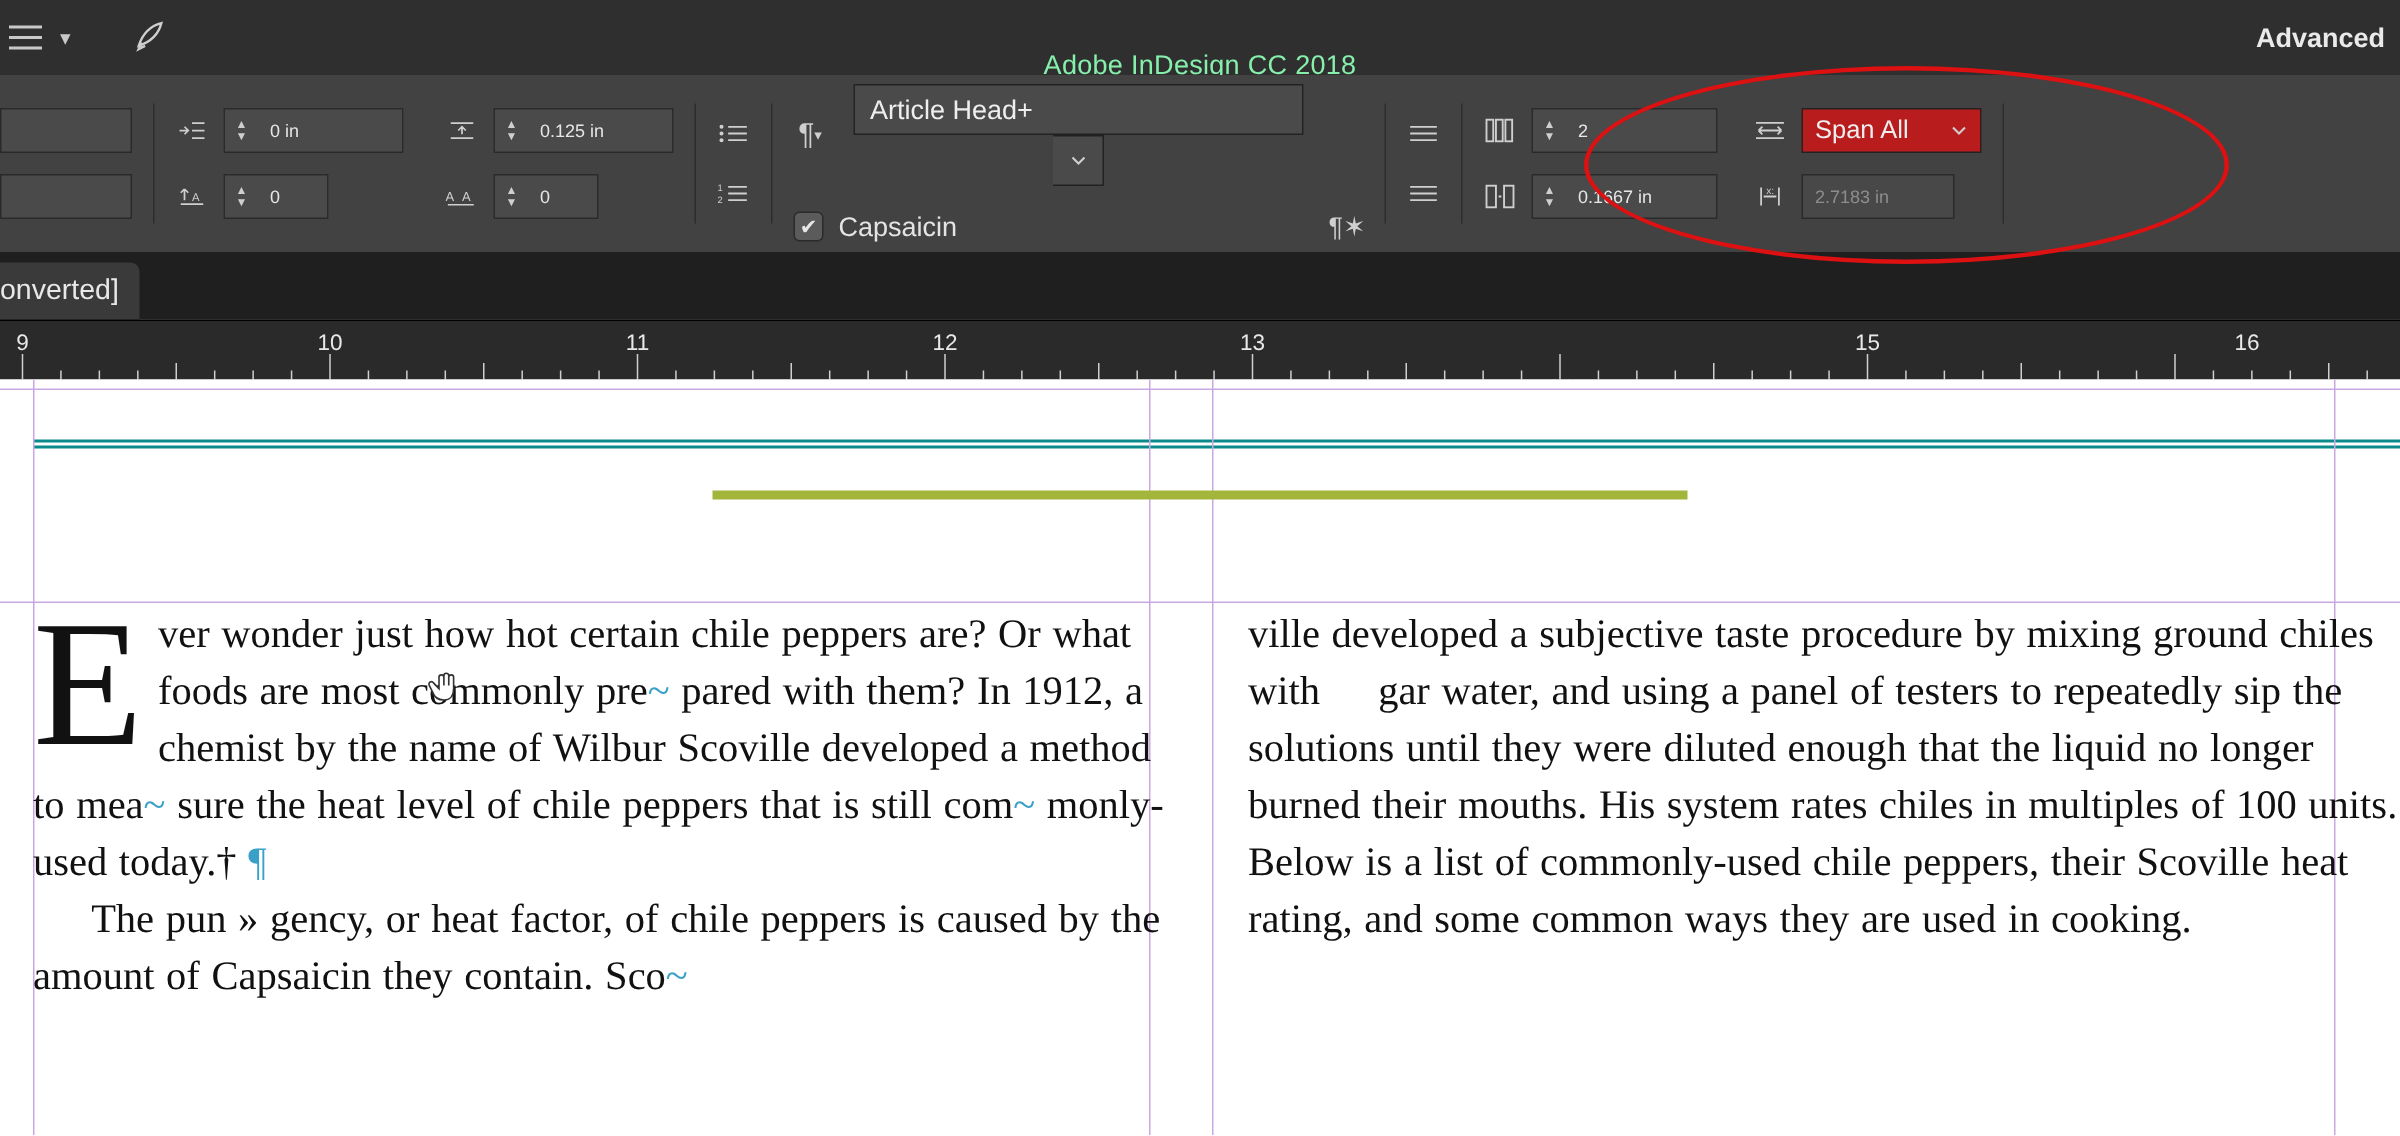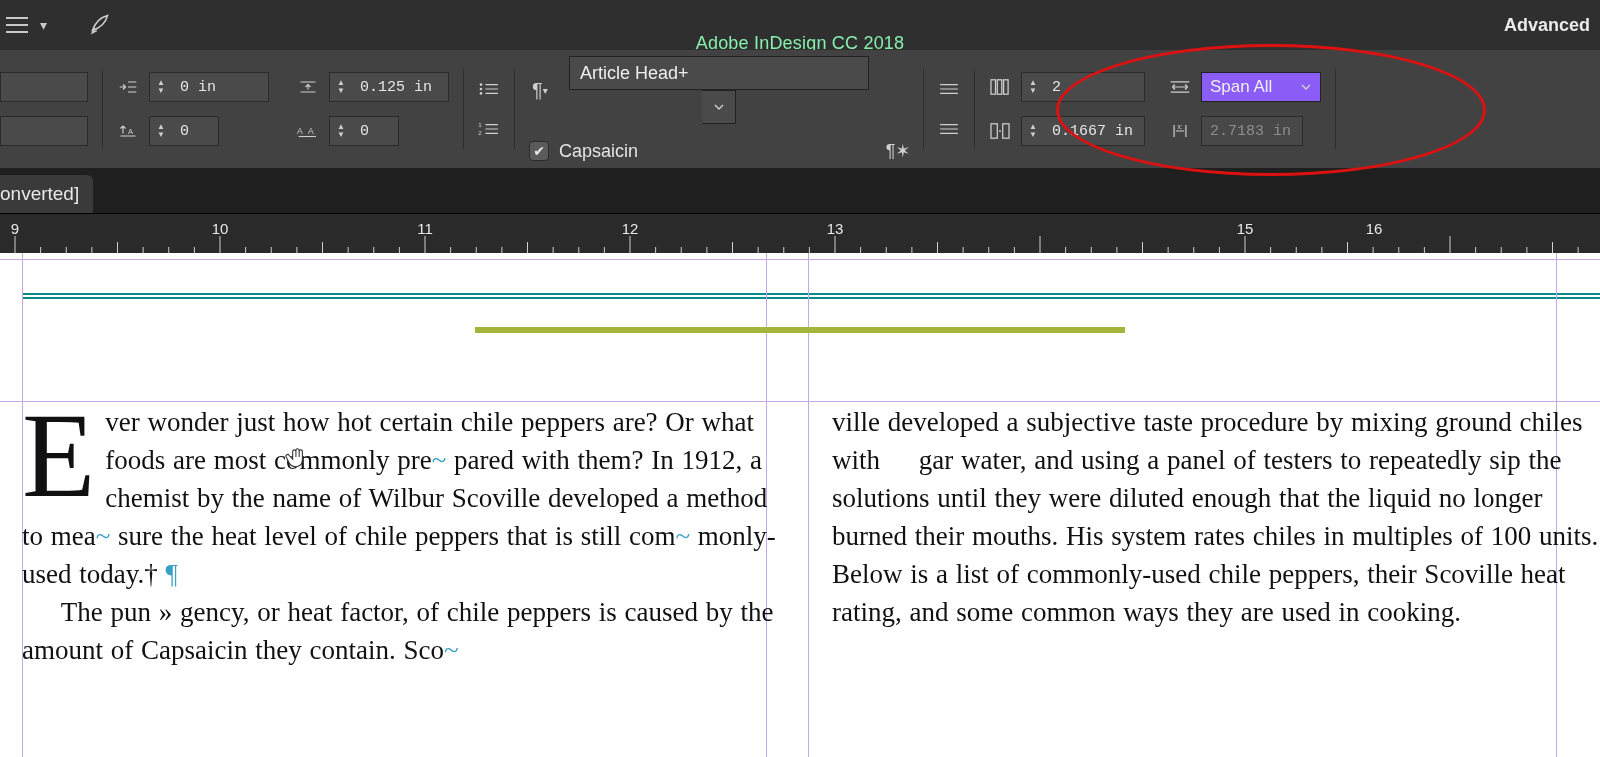--- a/index.html
+++ b/index.html
@@ -20,32 +20,32 @@
 
   
   .controlbar { background:#424242; height:118px; display:flex; align-items:center; padding:0; color:#d8d8d8; font-size:16px; position:relative; }
   .sep { width:1px; height:80px; background:#2d2d2d; }
   .cluster { display:flex; flex-direction:column; gap:14px; padding:0 14px; justify-content:center; height:100%; }
   .row { display:flex; align-items:center; gap:10px; }
   .ctl-icon { width:22px; height:22px; display:flex; align-items:center; justify-content:center; color:#cfcfcf; font-size:16px; }
   .numfield { display:flex; align-items:center; background:#4a4a4a; border:1px solid #2a2a2a; height:30px; }
   .stepper { width:22px; height:28px; display:flex; flex-direction:column; justify-content:center; align-items:center; }
   .stepper span { font-size:8px; line-height:8px; color:#cfcfcf; }
-  .numfield input { background:transparent; border:none; color:#e6e6e6; font-size:15px; padding:0 8px; width:86px; outline:none; height:28px;font-family:Liberation Mono, monospace; }
+  .numfield input { background:transparent; border:none; color:#e6e6e6; font-size:12px; padding:0 8px; width:86px; outline:none; height:28px; }
   .numfield.small input { width:46px; }
   .numfield.wide input { width:96px; }
   .numfield.xwide input { width:100px; }
   .numfield.disabled { background:#484848; }
   .numfield.disabled input { color:#8d8d8d; }
   .style-dd { display:flex; align-items:center;flex-direction:column; }
   .style-dd .fld { background:#4a4a4a; border:1px solid #222; height:34px; width:300px; display:flex; align-items:center; padding:0 10px; color:#eee; font-size:18px; }
   .style-dd .ddbtn { width:34px; height:34px; border:1px solid #222; border-left:none; background:#4a4a4a; display:flex; align-items:center; justify-content:center; }
   .hyphen { display:flex; align-items:center; gap:10px; font-size:18px; color:#e4e4e4; }
   .chk { width:20px; height:20px; border-radius:4px; background:#5b5b5b; border:1px solid #2b2b2b; display:flex; align-items:center; justify-content:center; color:#e8e8e8; font-size:14px; }
-  .span-dd { background:#8b5cf6; border:1px solid #222; height:30px; width:120px; display:flex; align-items:center; justify-content:space-between; padding:0 8px; color:#eee; font-size:17px; }
+  .span-dd { background:#b91c1c; border:1px solid #222; height:30px; width:120px; display:flex; align-items:center; justify-content:space-between; padding:0 8px; color:#eee; font-size:17px; }
   .annot { position:absolute; border:3px solid #d11; border-radius:50%; width:430px; height:132px; pointer-events:none; }
 
   
   .tabrow { height:45px; background:#1f1f1f; display:flex; align-items:flex-end; }
   .doctab { background:#3a3a3a; color:#e8e8e8; padding:8px 14px 8px 0; border-radius:0 6px 0 0; font-size:19px; display:flex; align-items:center; }
 
   
   .ruler { height:40px; background:#2a2a2a; color:#e8e8e8; position:relative; overflow:hidden; border-top:1px solid #000; font-size:15px; }
   .ruler .num { position:absolute; top:6px; transform:translateX(-50%); }
   .ruler .ticks { position:absolute; inset:0; }
@@ -368,21 +368,21 @@
         <line x1="1578.125" x2="1578.125" y1="33" y2="40" stroke="#cfcfcf" stroke-width="1"></line>
         <line x1="1603.75" x2="1603.75" y1="33" y2="40" stroke="#cfcfcf" stroke-width="1"></line>
       </svg>
   <div class="num" style="left: 15px;">9</div>
       <div class="num" style="left: 220px;">10</div>
       <div class="num" style="left: 425px;">11</div>
       <div class="num" style="left: 630px;">12</div>
       <div class="num" style="left: 835px;">13</div>
       <div class="num" style="left: 1040px; margin-top: 30px;">14</div>
       <div class="num" style="left: 1245px;">15</div>
-      <div class="num" style="left: 1374px;">16</div>
+      <div class="num" style="left: 1498px;">16</div>
     </div>
 
   <div class="canvas">
     <div class="page">
       <div class="teal-line" style="top:40px;"></div>
       <div class="teal-line" style="top:44px;"></div>
       <div class="margin-line h" style="top:6px;"></div>
       <div class="margin-line h" style="top:148px;"></div>
       <div class="margin-line v" style="left:22px;"></div>
       <div class="margin-line v" style="left:766px;"></div>

